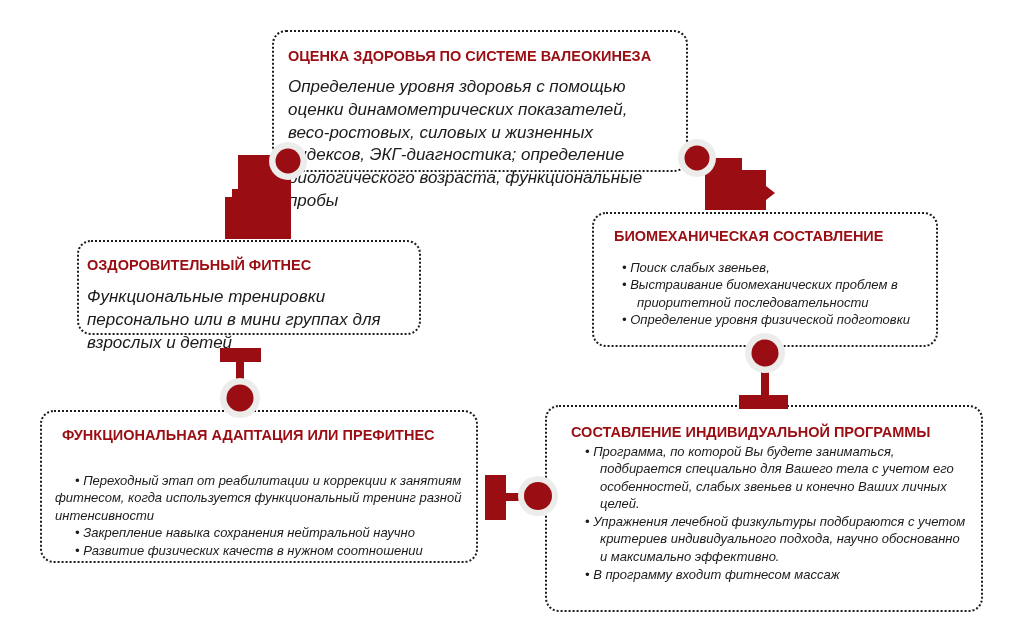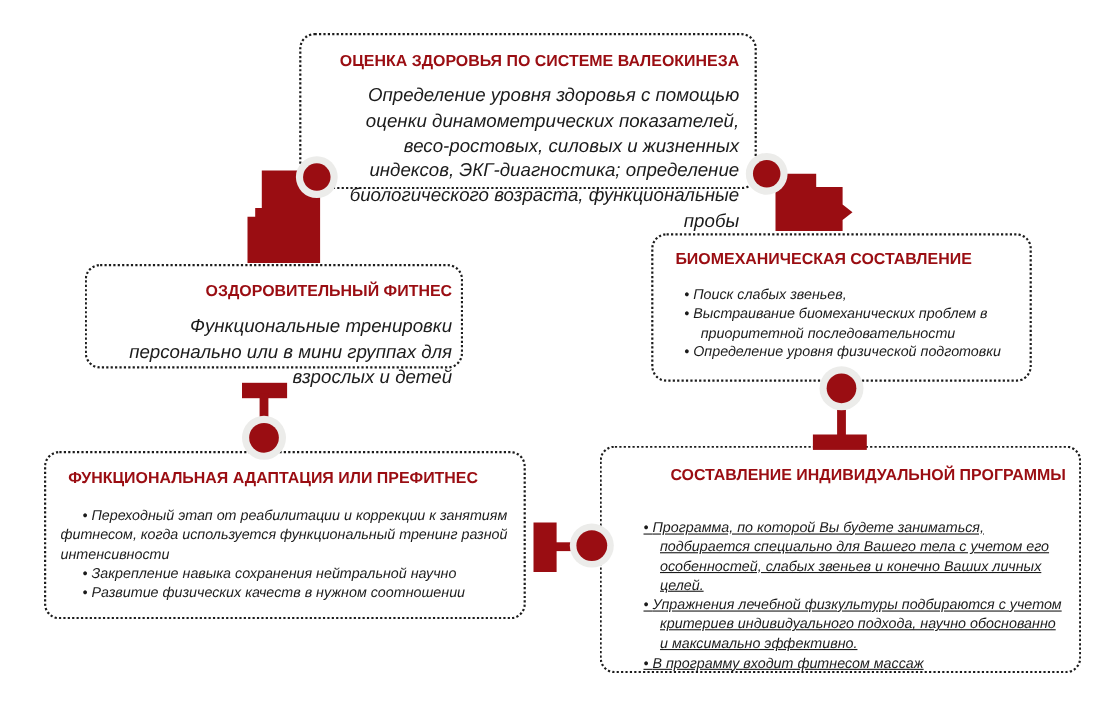--- a/index.html
+++ b/index.html
@@ -33,21 +33,21 @@
     white-space:nowrap;
     margin:0;
   }
   .body-text{
     font-style:italic;
     font-size:17px;
     line-height:1.35;
     color:var(--body-text);
     margin:0;
   }
-  .center{text-align:right;}
+  .center{text-align:left;}
   ul.bullets{
     list-style:none;
     margin:0;padding:0;
     font-style:italic;
     font-size:13px;
     line-height:1.35;
     color:var(--body-text);
   }
   ul.bullets li::before{content:"• ";}
   ul.hang li{padding-left:15px;text-indent:-15px;}
@@ -55,24 +55,24 @@
 
   
   #box-assessment{left:272px;top:30px;width:416px;height:142px;padding:16px 14px 0 14px;}
   #box-assessment .title{margin-bottom:11px;}
   #box-fitness{left:77px;top:240px;width:344px;height:95px;padding:15px 8px 0 8px;}
   #box-fitness .title{margin-bottom:12px;}
   #box-biomech{left:592px;top:212px;width:346px;height:135px;padding:14px 12px 0 20px;}
   #box-biomech .title{margin-bottom:14px;}
   #box-biomech ul{margin-left:8px;}
   #box-adaptation{left:40px;top:410px;width:438px;height:153px;padding:15px 12px 0 13px;}
-  #box-adaptation .title{margin-left:7px;margin-bottom:16px;}
+  #box-adaptation .title{margin-left:7px;margin-bottom:28px;}
   #box-program{left:545px;top:405px;width:438px;height:207px;padding:17px 12px 0 24px;}
-  #box-program .title{margin-bottom:30px;text-align:right;}
-  #box-program ul{margin-left:14px;text-decoration:underline;}
+  #box-program .title{margin-bottom:2px;}
+  #box-program ul{margin-left:14px;}
 
   #connectors{position:absolute;left:0;top:0;pointer-events:none;}
   .shape-red{fill:var(--accent-red);}
   .shape-gray{fill:var(--blob-gray);}
 </style>
 </head>
 <body>
 
 <div id="canvas">
 

